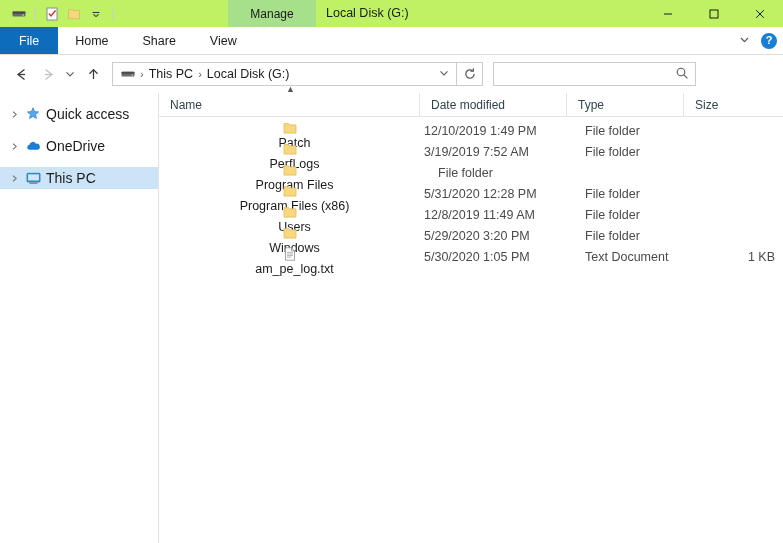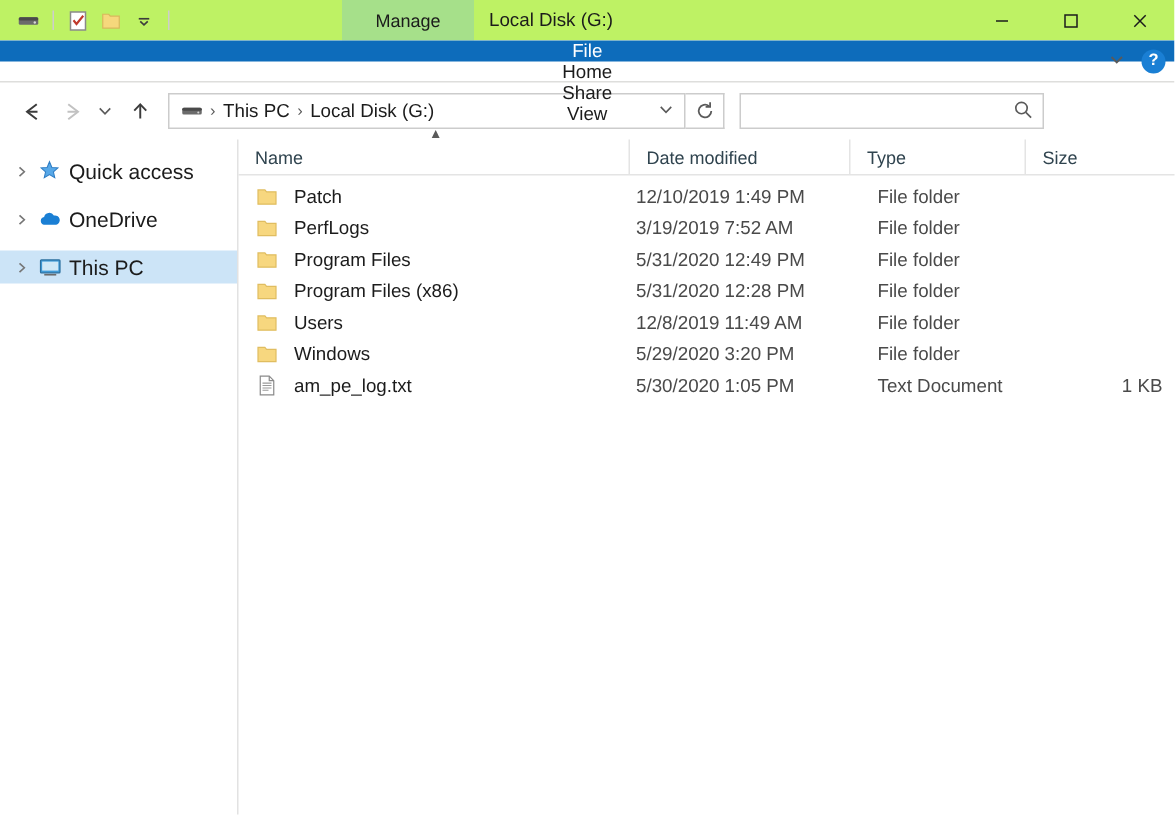--- a/index.html
+++ b/index.html
@@ -90,21 +90,20 @@
   }
 
   
   .tabstrip {
     position: relative;
     height: 27px;
     background: #ffffff;
     display: flex;
     align-items: stretch;
     border-bottom: 1px solid #dededc;
-    flex-direction: column;
   }
   .tab {
     display: flex;
     align-items: center;
     justify-content: center;
     padding: 0 17px;
     font-size: 12.5px;
     color: #1b1b1b;
     height: 27px;
     box-sizing: border-box;
@@ -316,21 +315,21 @@
     align-items: center;
   }
   .cell {
     height: 21px;
     display: flex;
     align-items: center;
     box-sizing: border-box;
     font-size: 12.5px;
     color: #1b1b1b;
   }
-  .cell-name { width: 260px; padding-left: 11px; }
+  .cell-name { width: 260px; padding-left: 11px; flex-direction: column; }
   .cell-date { width: 147px; padding-left: 5px; color: #4a4a4a; }
   .cell-type { width: 117px; padding-left: 7px; color: #4a4a4a; margin-left: 12px; }
   .cell-size {
     width: 89px;
     padding-right: 9px;
     color: #4a4a4a;
     justify-content: flex-end;
   }
   .rowicon {
     width: 20px;
@@ -587,21 +586,20 @@
 
       <div class="row">
         <div class="cell cell-name">
           <span class="rowicon">
             <svg width="16" height="16" viewBox="0 0 16 16">
                 <path d="M2 3.6 h4.6 l1.1 1.3 h6.3 v8.2 h-12 z" fill="#f7d77f" stroke="#e0bd60" stroke-width="0.8"></path>
               </svg>
           </span>
           <span>Program Files</span>
         </div>
-        <div class="cell cell-date">5/31/2020 12:49 PM</div>
         <div class="cell cell-type">File folder</div>
         <div class="cell cell-size"></div>
       </div>
 
       <div class="row">
         <div class="cell cell-name">
           <span class="rowicon">
             <svg width="16" height="16" viewBox="0 0 16 16">
                 <path d="M2 3.6 h4.6 l1.1 1.3 h6.3 v8.2 h-12 z" fill="#f7d77f" stroke="#e0bd60" stroke-width="0.8"></path>
               </svg>

